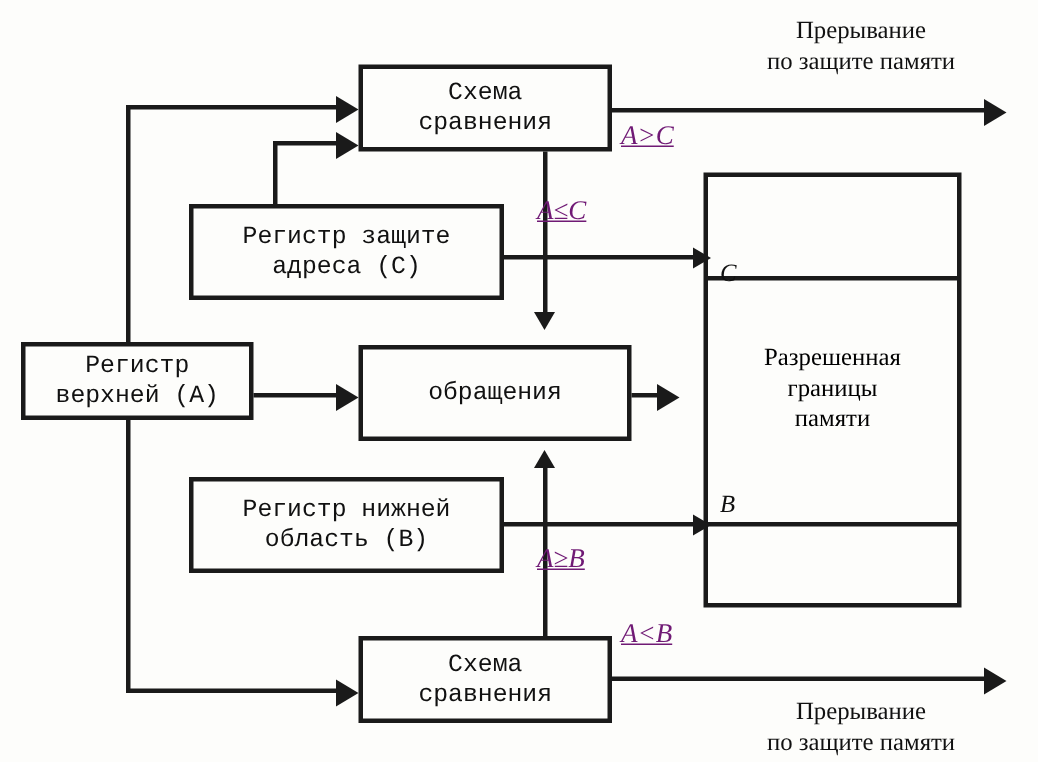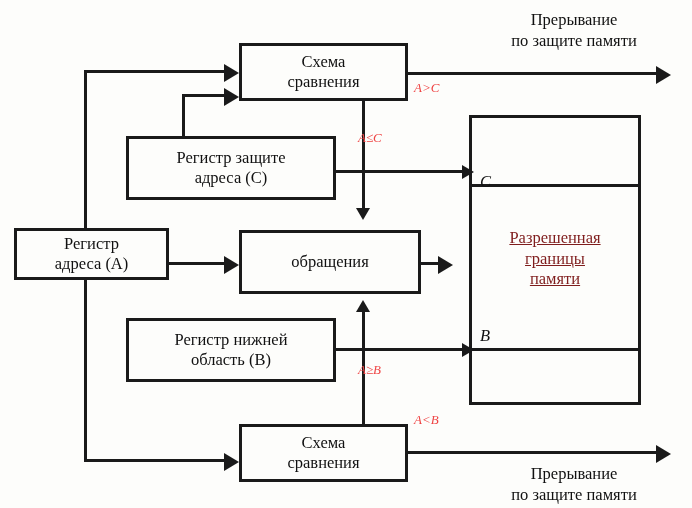--- a/index.html
+++ b/index.html
@@ -22,20 +22,21 @@
     background: #fdfdfb;
     display: flex;
     flex-direction: column;
     align-items: center;
     justify-content: center;
     text-align: center;
     line-height: 1.22;
     font-size: 16.5px;
     color: #111;
     z-index: 4;
+    font-family: Liberation Mono, monospace;
   }
   .box .ln { display: block; white-space: nowrap; }
 
   .region {
     position: absolute;
     box-sizing: border-box;
     border: 3px solid #1a1a1a;
     background: #fdfdfb;
     z-index: 2;
   }
@@ -44,23 +45,22 @@
     font-size: 16.5px;
     font-style: italic;
     color: #111;
     z-index: 5;
   }
   .region-text {
     position: absolute;
     text-align: center;
     font-size: 16.5px;
     line-height: 1.25;
-    color: #7f1d1d;
+    color: #000000;
     z-index: 5;
-    text-decoration: underline;
   }
   .region-text .ln { display: block; white-space: nowrap; }
 
   .wire {
     position: absolute;
     background: #1a1a1a;
     z-index: 3;
   }
   .wire.h { height: 3px; }
   .wire.v { width: 3px; }
@@ -88,24 +88,25 @@
     border-top: 12px solid #1a1a1a;
   }
   .ah.up-thin {
     border-left: 7px solid transparent;
     border-right: 7px solid transparent;
     border-bottom: 12px solid #1a1a1a;
   }
 
   .cond {
     position: absolute;
-    font-size: 13px;
-    color: #ef4444;
+    font-size: 18px;
+    color: #701a75;
     white-space: nowrap;
     z-index: 6;
+    text-decoration: underline;
   }
   .cond i { font-style: italic; }
 
   .caption {
     position: absolute;
     font-size: 16.5px;
     line-height: 1.25;
     color: #111;
     text-align: center;
     z-index: 6;
@@ -182,21 +183,21 @@
     <span class="ln">сравнения</span>
   </div>
 
   <div class="box" style="left:126px; top:136px; width:210px; height:64px;">
     <span class="ln">Регистр защите</span>
     <span class="ln">адреса (C)</span>
   </div>
 
   <div class="box" style="left:14px; top:228px; width:155px; height:52px;">
     <span class="ln">Регистр</span>
-    <span class="ln">адреса (A)</span>
+    <span class="ln">верхней (A)</span>
   </div>
 
   <div class="box" style="left:239px; top:230px; width:182px; height:64px;">
     <span class="ln">обращения</span>
   </div>
 
   <div class="box" style="left:126px; top:318px; width:210px; height:64px;">
     <span class="ln">Регистр нижней</span>
     <span class="ln">область (B)</span>
   </div>

